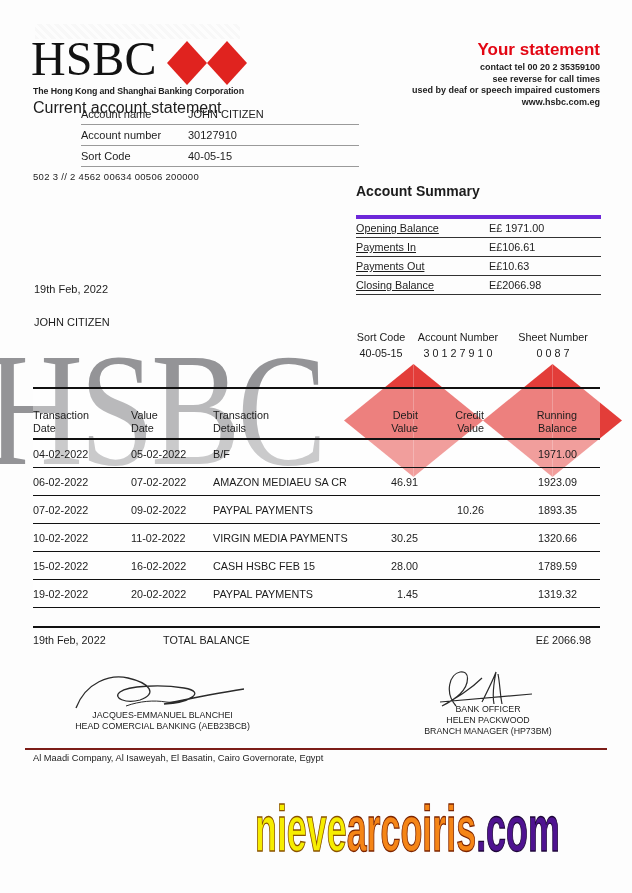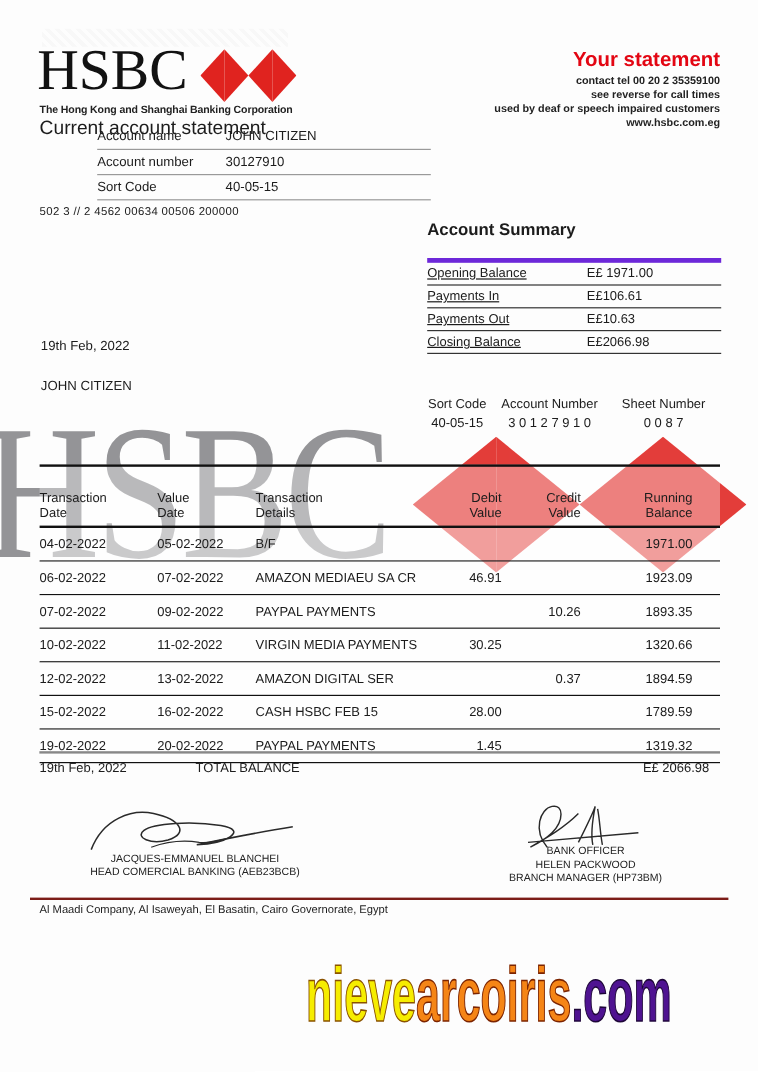--- a/index.html
+++ b/index.html
@@ -295,28 +295,20 @@
     </div>
     <div class="grid txn-row">
       <div>10-02-2022</div>
       <div>11-02-2022</div>
       <div>VIRGIN MEDIA PAYMENTS</div>
       <div class="num">30.25</div>
       <div class="num"></div>
       <div class="num balance-col">1320.66</div>
     </div>
     <div class="grid txn-row">
-      <div>12-02-2022</div>
-      <div>13-02-2022</div>
-      <div>AMAZON DIGITAL SER</div>
-      <div class="num"></div>
-      <div class="num">0.37</div>
-      <div class="num balance-col">1894.59</div>
-    </div>
-    <div class="grid txn-row">
       <div>15-02-2022</div>
       <div>16-02-2022</div>
       <div>CASH HSBC FEB 15</div>
       <div class="num">28.00</div>
       <div class="num"></div>
       <div class="num balance-col">1789.59</div>
     </div>
     <div class="grid txn-row">
       <div>19-02-2022</div>
       <div>20-02-2022</div>

